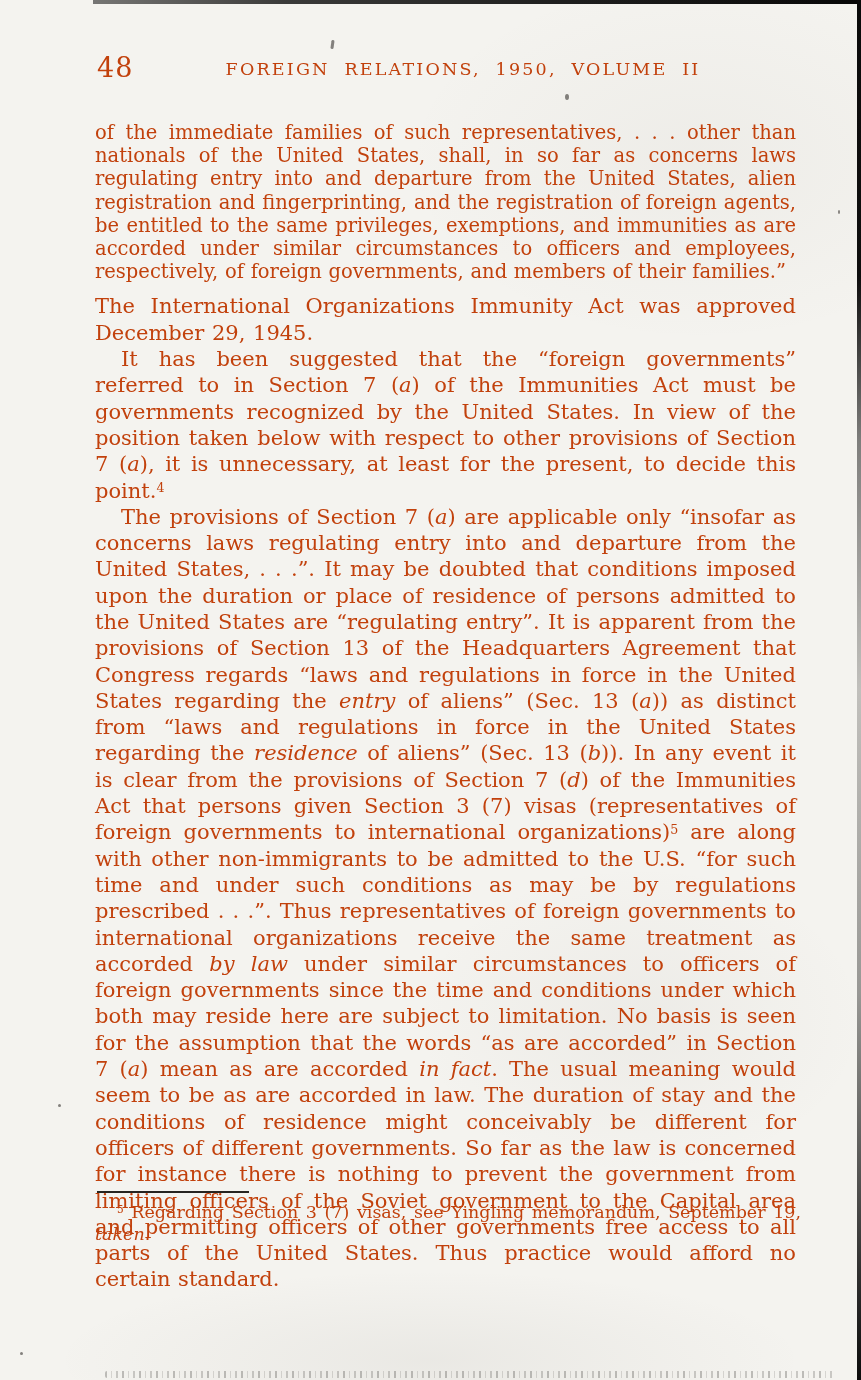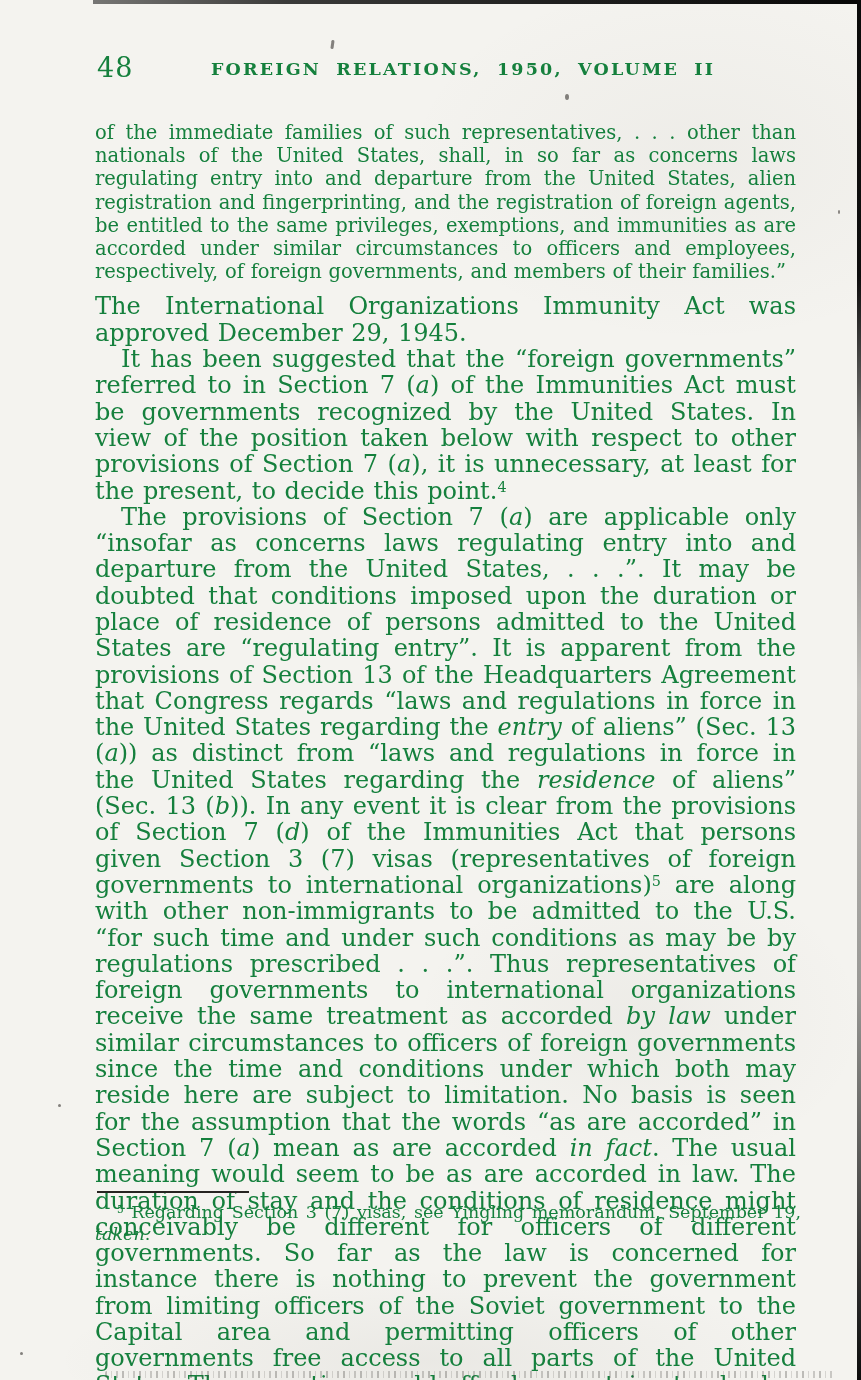--- a/index.html
+++ b/index.html
@@ -3,21 +3,21 @@
 <meta charset="utf-8">
 <style>
   html, body { margin: 0; padding: 0; background: #e8e7e3; }
   .page {
     position: relative;
     width: 861px;
     height: 1380px;
     background: #f4f3ef;
     overflow: hidden;
     font-family: "DejaVu Serif", "Liberation Serif", serif;
-    color: #15803d;
+    color: #c2410c;
   }
   
   .edge-top {
     position: absolute; top: 0; left: 93px; right: 0; height: 4px;
     background: linear-gradient(90deg,
       rgba(15,15,15,.55) 0%, rgba(12,12,12,.8) 25%,
       rgba(8,8,8,.9) 60%, #070707 100%);
   }
   .edge-right {
     position: absolute; top: 0; right: 0; width: 4px; height: 100%;
@@ -46,28 +46,28 @@
 
   
   .running-header { position: absolute; top: 50px; left: 95px; width: 700px; height: 40px; }
   .page-number {
     position: absolute; left: 2px; top: 2px;
     font-size: 27px; letter-spacing: 1px;
   }
   .header-title {
     display: block; text-align: center;
     padding: 9px 0 0 36px;
-    font-size: 17.5px; font-weight: 700;
+    font-size: 17.5px; font-weight: 400;
     letter-spacing: 2.2px; word-spacing: 7px;
   }
 
   
   .text-block { position: absolute; top: 121px; left: 95px; width: 701px; text-align: justify; }
   .quote  { font-size: 19.5px; line-height: 23.2px; margin: 0 0 10px 0; word-spacing: .5px; }
-  .para   { font-size: 24px;  line-height: 26.3px; margin: 0; word-spacing: 1px; }
+  .para   { font-size: 21px;  line-height: 26.3px; margin: 0; word-spacing: 1px; }
   .para.indent { text-indent: 26px; }
   .it  { font-style: italic; }
   sup  { font-size: 60%; line-height: 0; vertical-align: baseline; position: relative; top: -0.45em; }
 
   
   .footnotes { position: absolute; top: 1191px; left: 95px; width: 706px; }
   .fn-rule { width: 152px; height: 2px; background: #262421; margin: 0 0 9px 2px; }
   .footnote {
     font-size: 17.5px; line-height: 21.8px; margin: 0;
     text-align: justify; text-indent: 22px; word-spacing: 1px;

